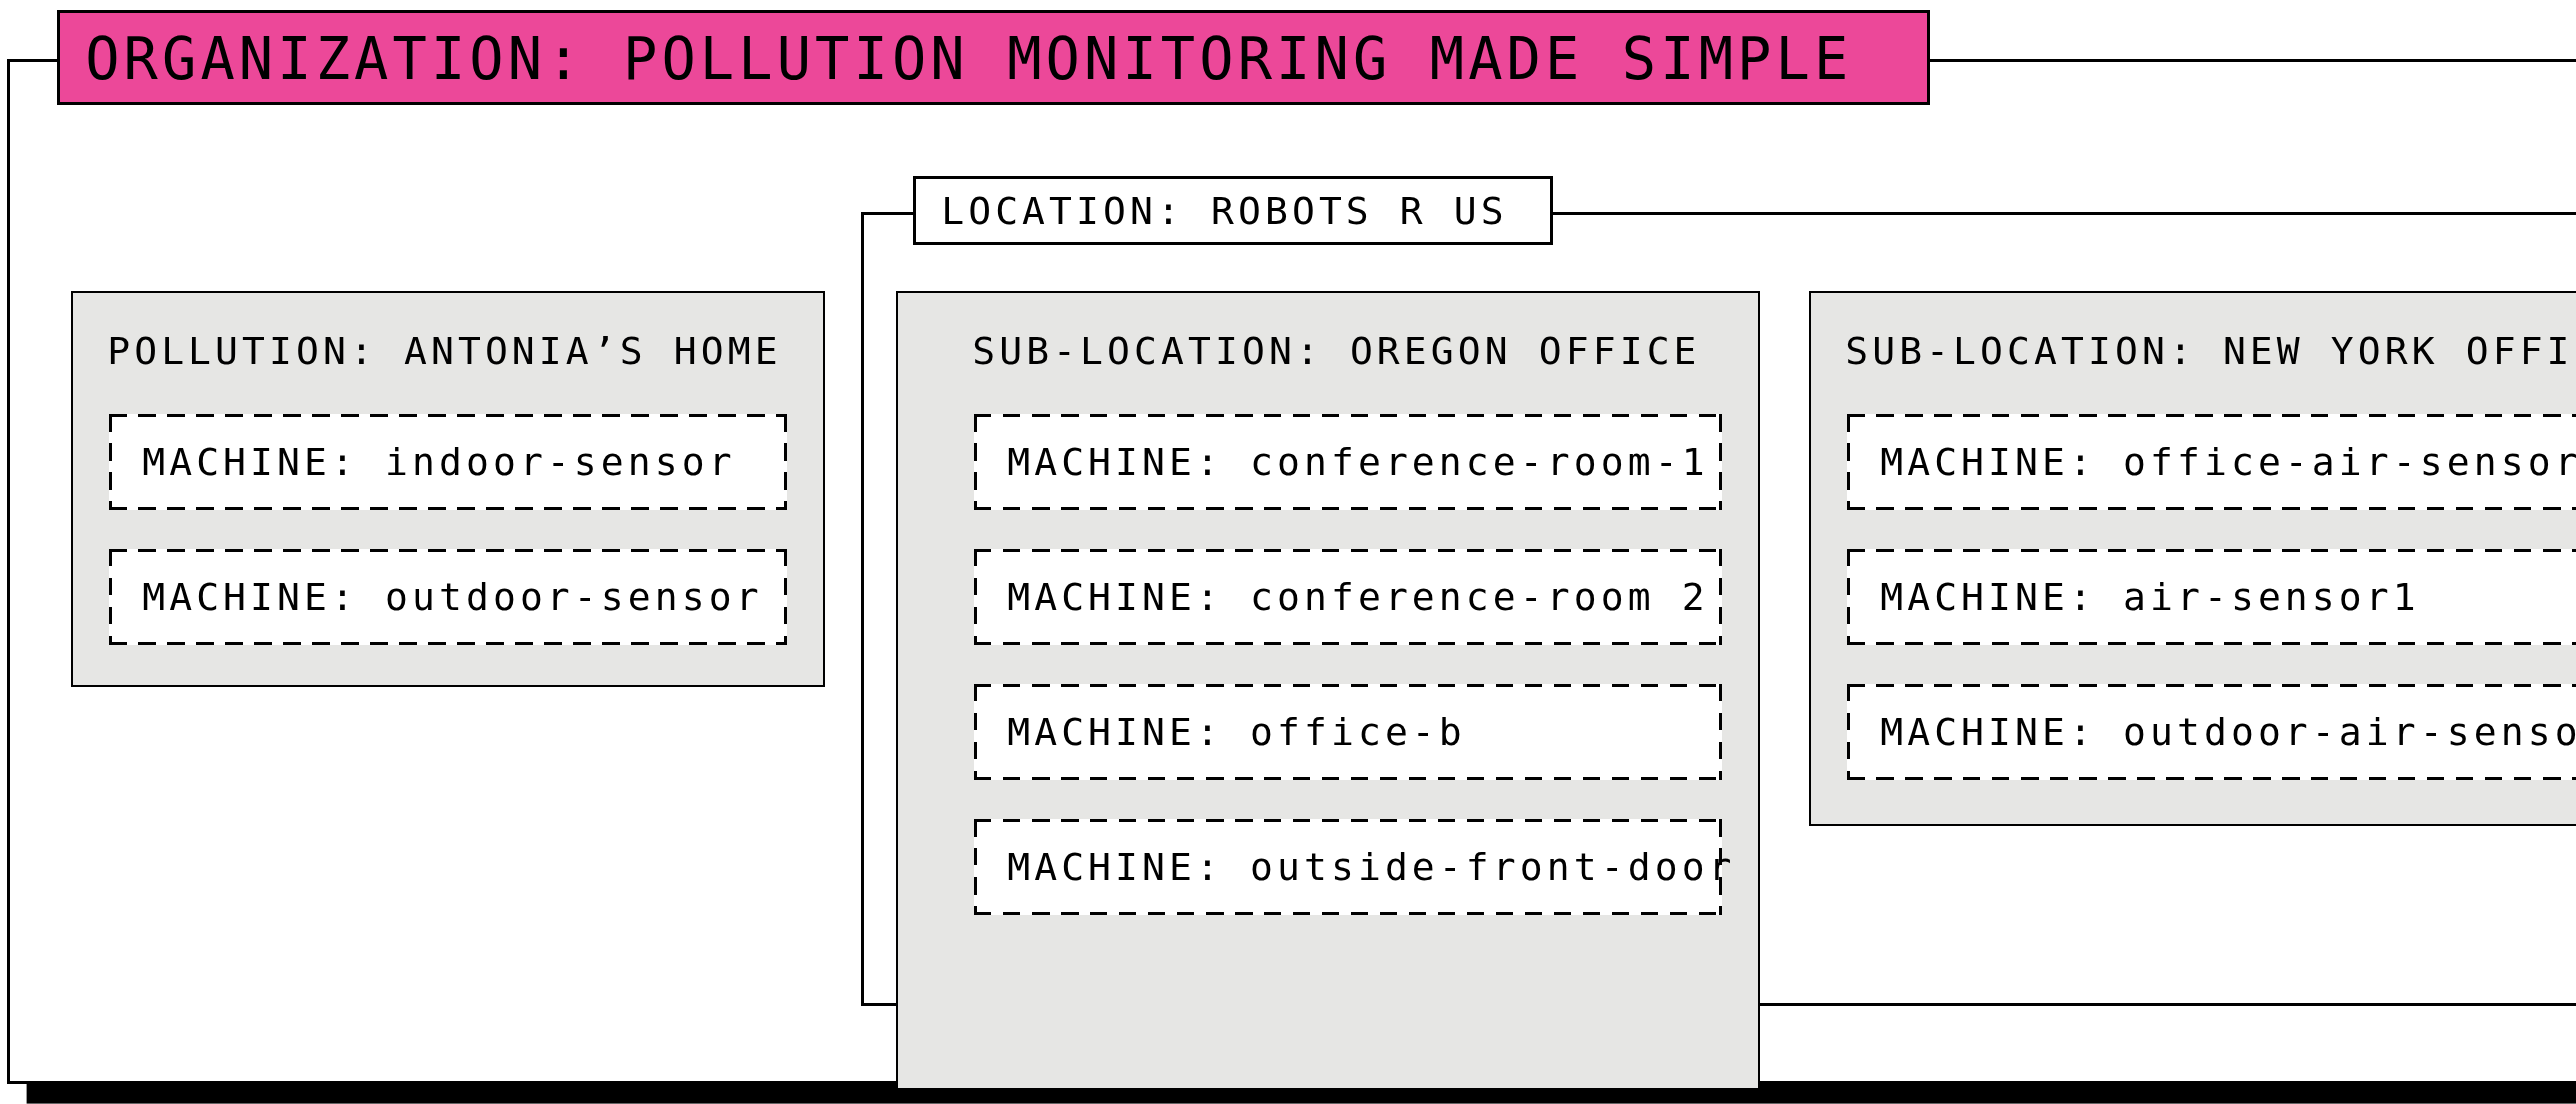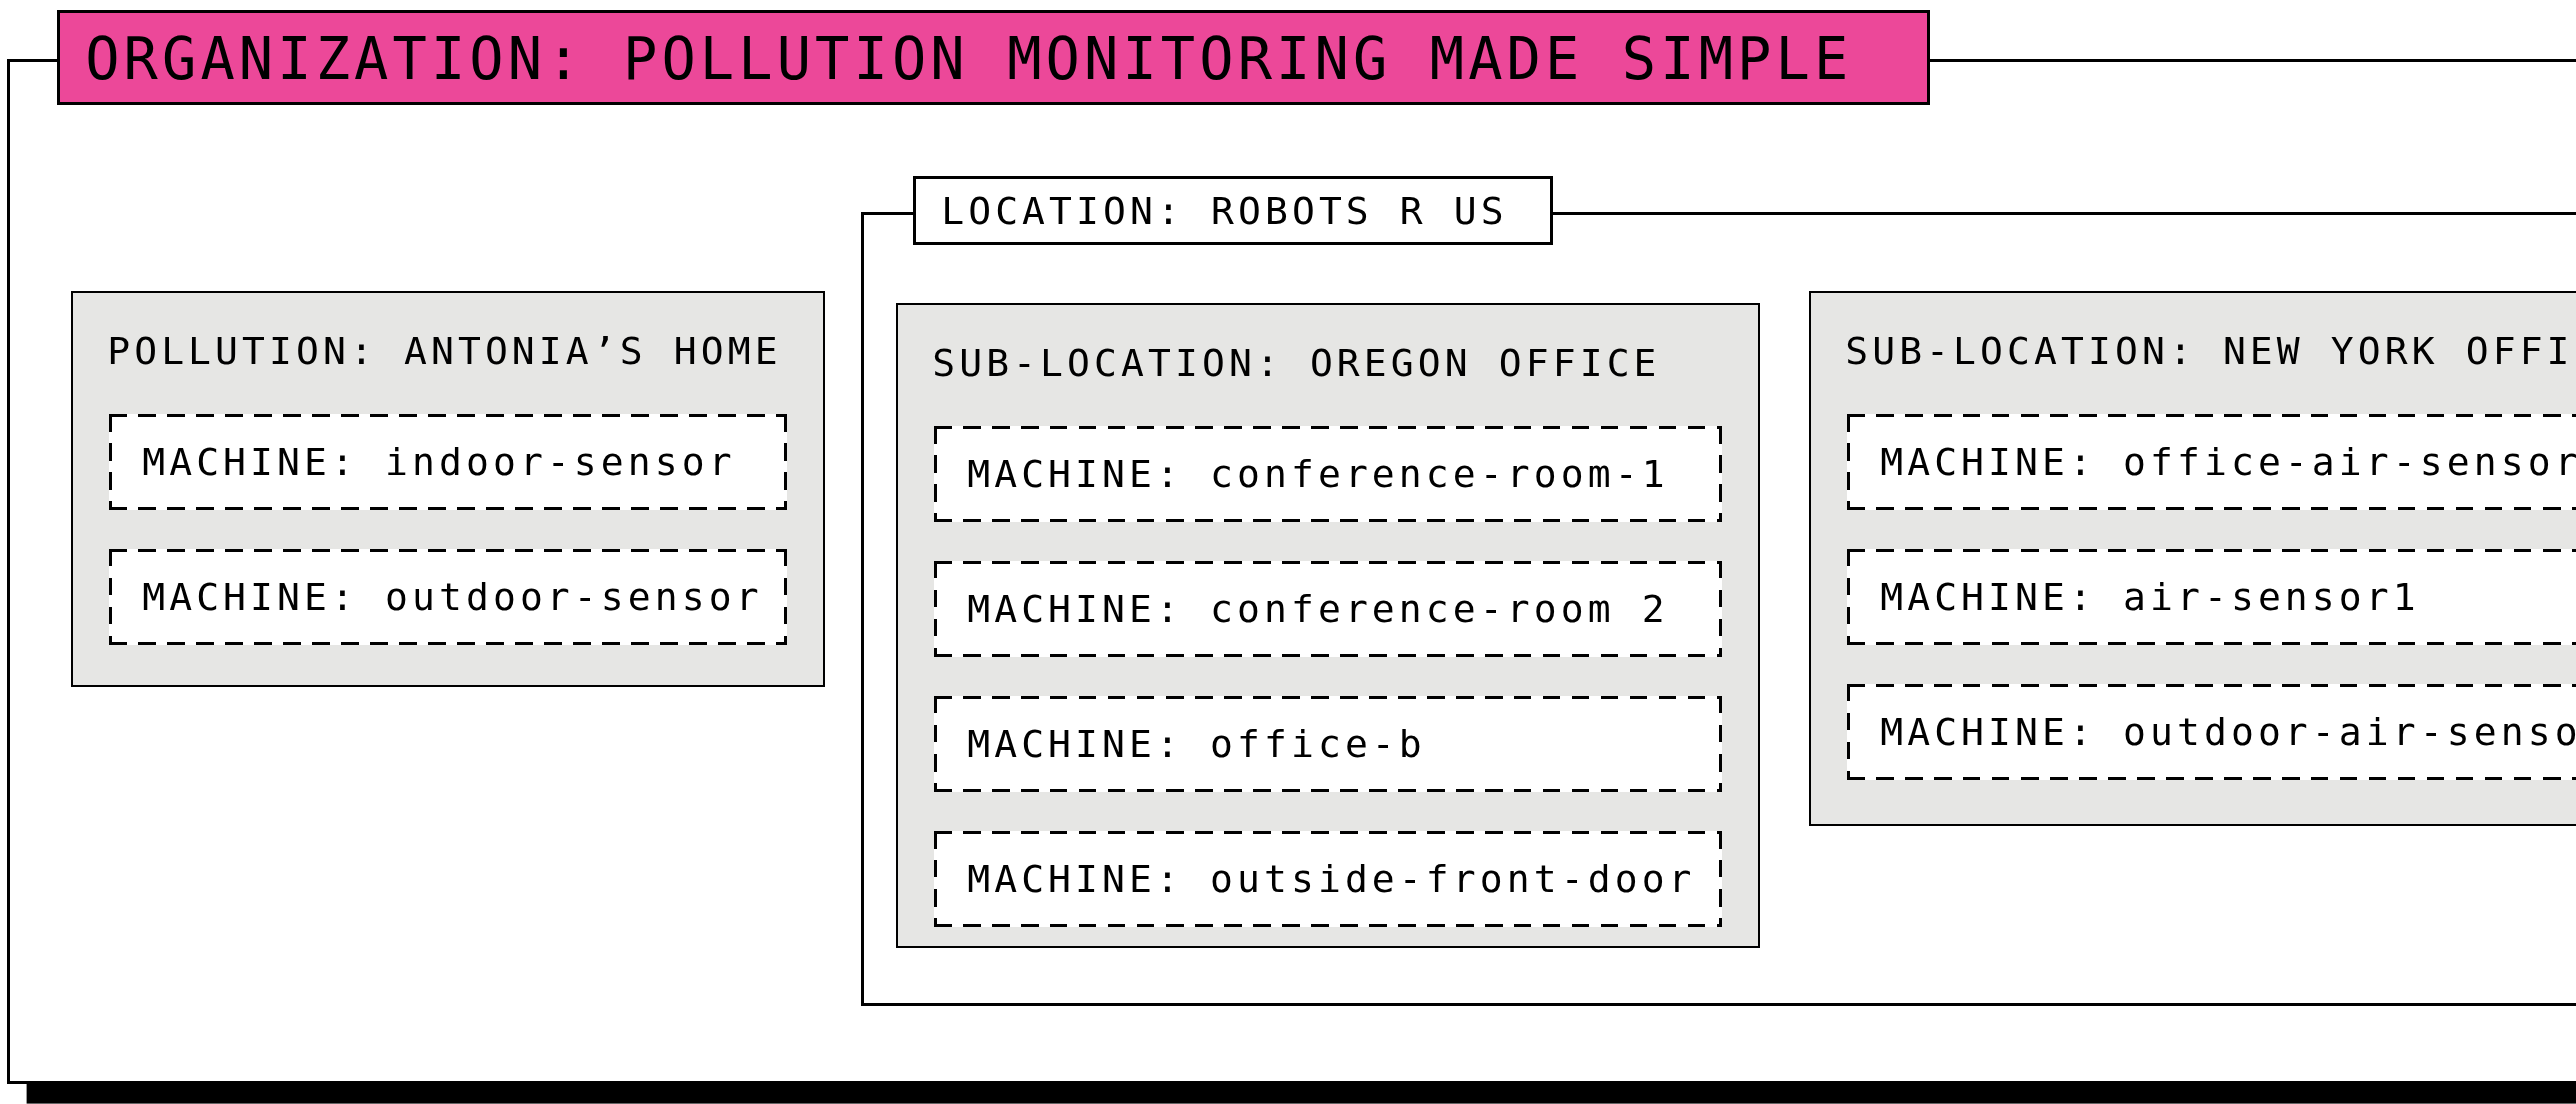--- a/index.html
+++ b/index.html
@@ -65,21 +65,21 @@
   }
 
   
   .gray-box {
     position: absolute;
     background: #e6e6e4;
     border: 2.6px solid #000000;
     z-index: 2;
   }
   .box-antonia { left: 61px; top: 229px; width: 754px; height: 396px; }
-  .box-oregon  { left: 32px;  top: 88px; width: 864px; height: 645px; }
+  .box-oregon  { left: 32px;  top: 76px; width: 864px; height: 799px; padding-left: 40px; }
   .box-newyork { left: 945px; top: 76px; width: 911px; height: 535px; }
 
   .gray-title {
     padding: 38px 20.6px 0 34px;
     font-size: 38px;
     letter-spacing: 4.1px;
     line-height: 41px;
     white-space: nowrap;
   }
   .label-txt { font-size: 38px; letter-spacing: 4.1px; white-space: nowrap; }

